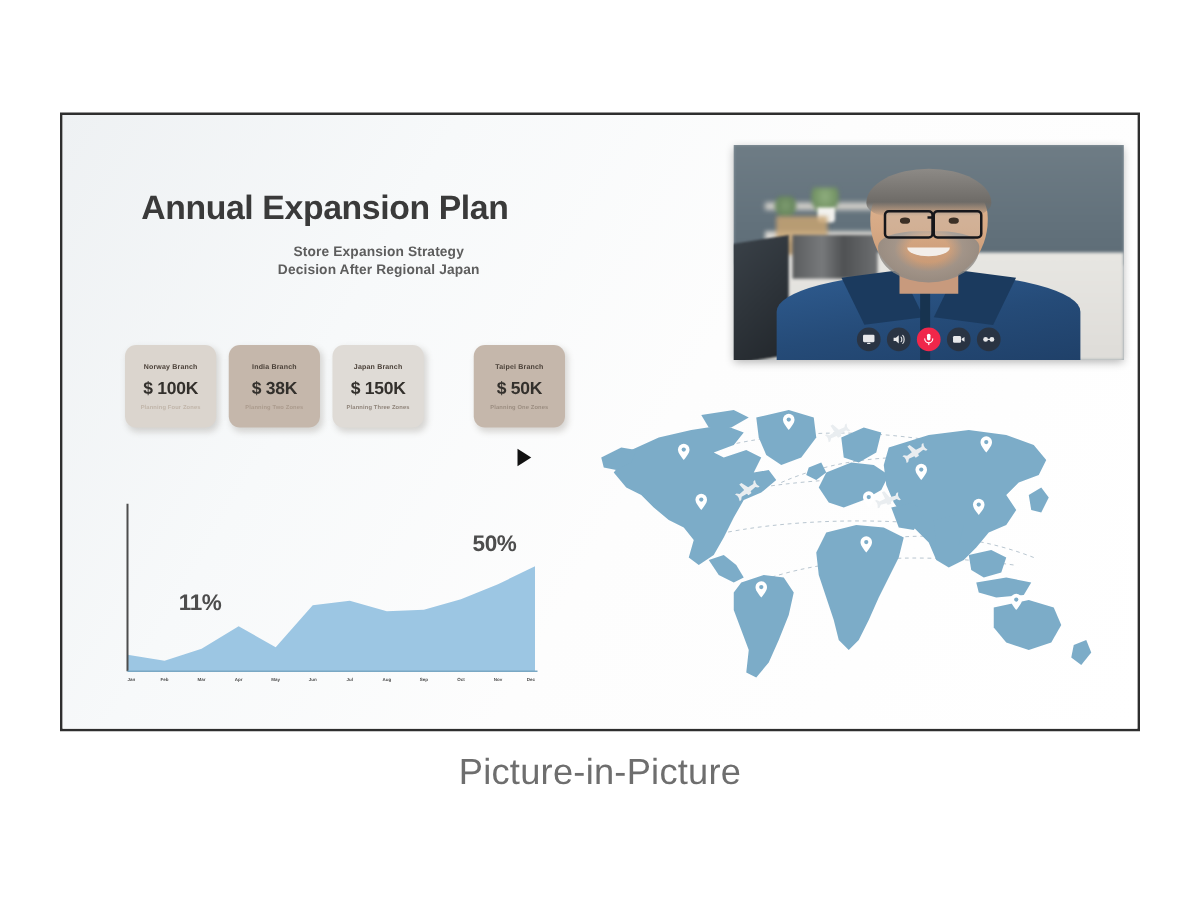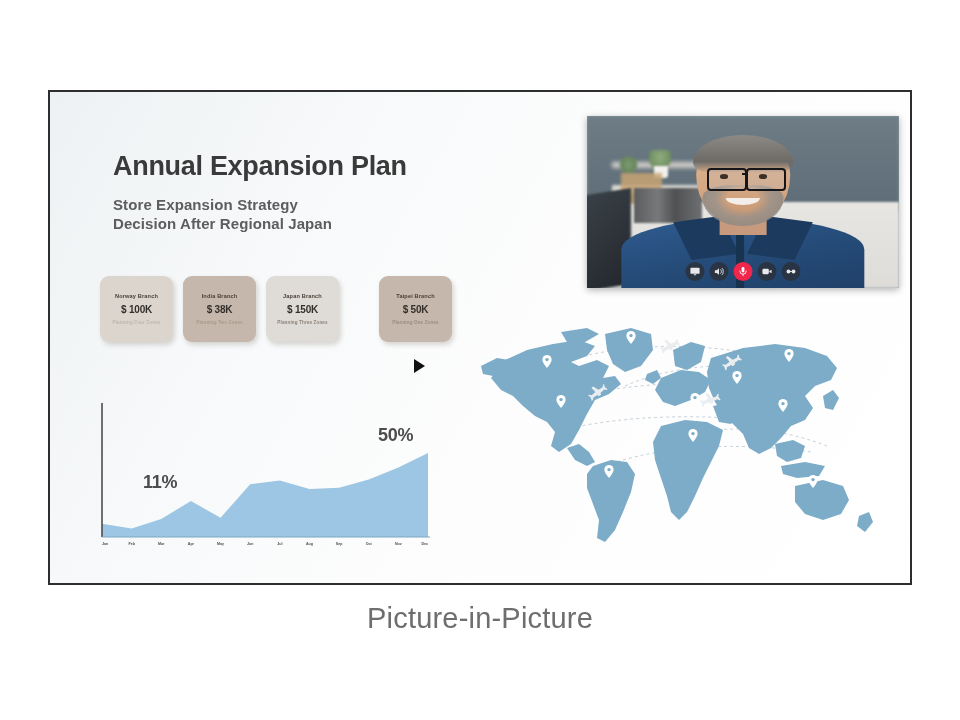--- a/index.html
+++ b/index.html
@@ -48,25 +48,26 @@
     color: #3a3a3a;
     letter-spacing: -0.3px;
     line-height: 1.1;
     margin: 0;
     white-space: nowrap;
   }
   #subtitle-wrap {
     margin-top: 13px;
   }
   .subtitle-line {
-    font-size: 15px;
+    font-size: 11px;
     font-weight: bold;
     color: #5d5d5d;
     line-height: 1.28;
     letter-spacing: 0.1px;
+    text-align: center;
   }
 
   
   #cards-row {
     position: absolute;
     left: 50px;
     top: 184px;
     display: flex;
     gap: 10px;
   }
@@ -83,21 +84,21 @@
     padding: 4px 2px;
   }
   .card-branch {
     font-size: 5.6px;
     font-weight: bold;
     color: #4a4038;
     letter-spacing: 0.15px;
     white-space: nowrap;
   }
   .card-amount {
-    font-size: 10px;
+    font-size: 14px;
     font-weight: bold;
     color: #33302c;
     margin: 5px 0 5px 0;
     letter-spacing: -0.2px;
     white-space: nowrap;
   }
   .card-note {
     font-size: 4.6px;
     font-weight: bold;
     letter-spacing: 0.12px;

